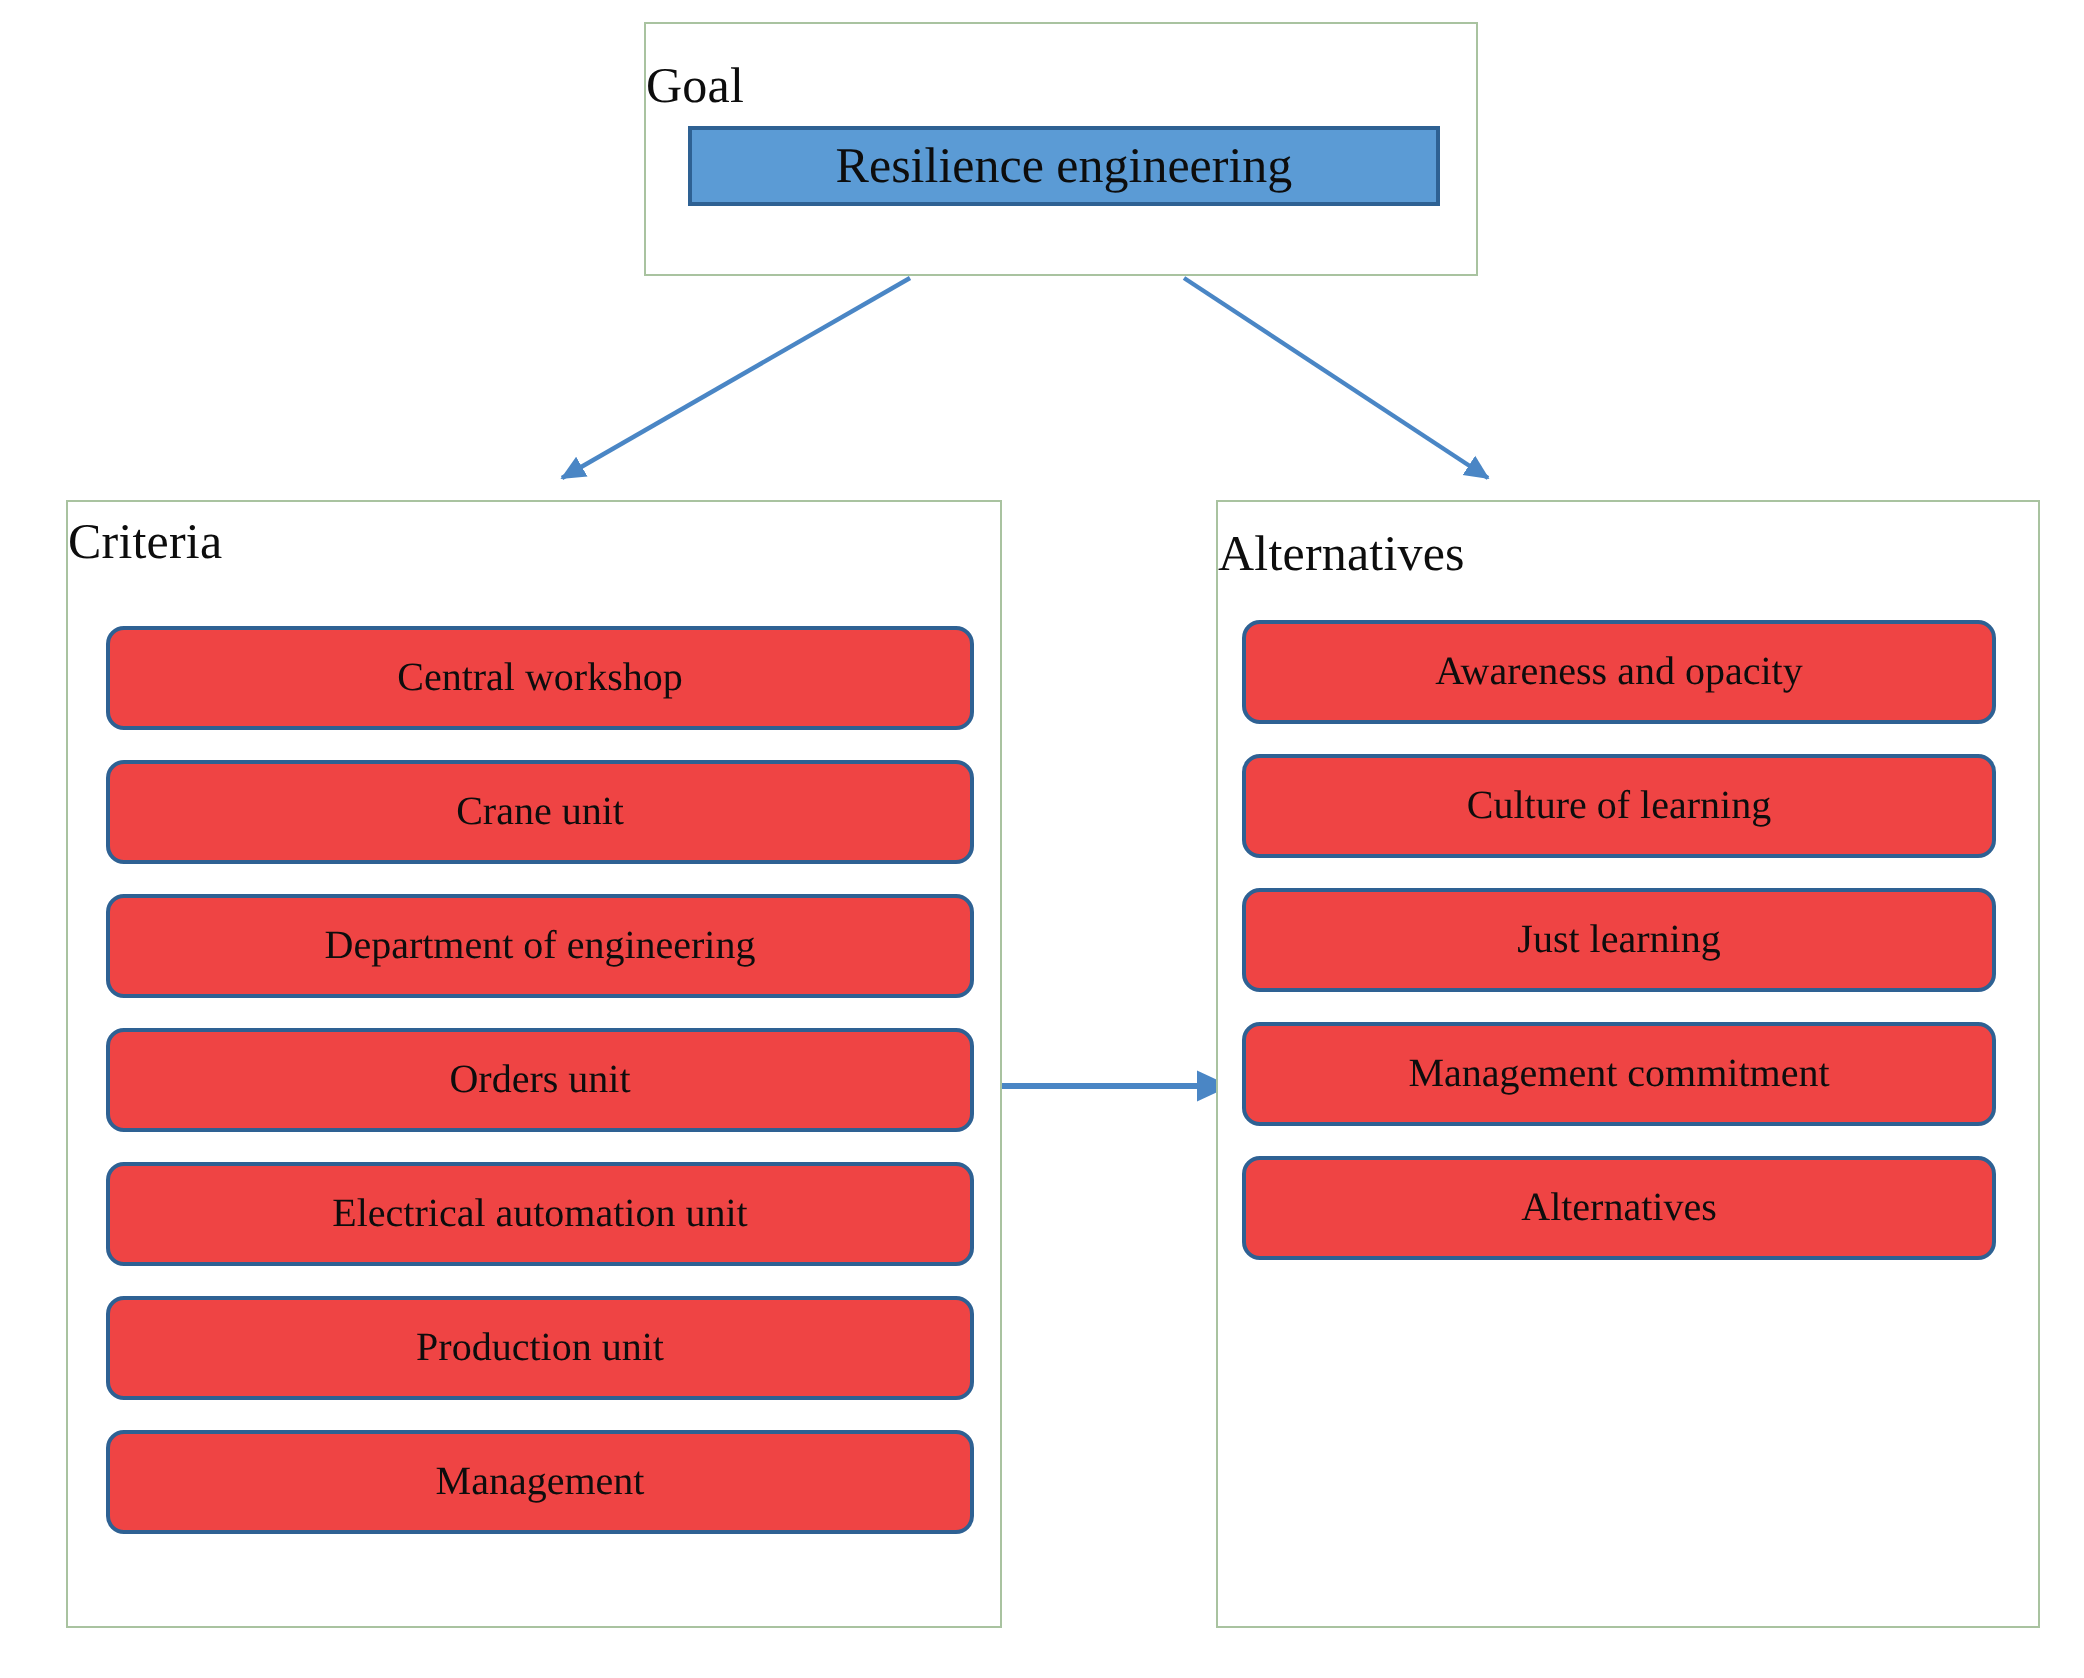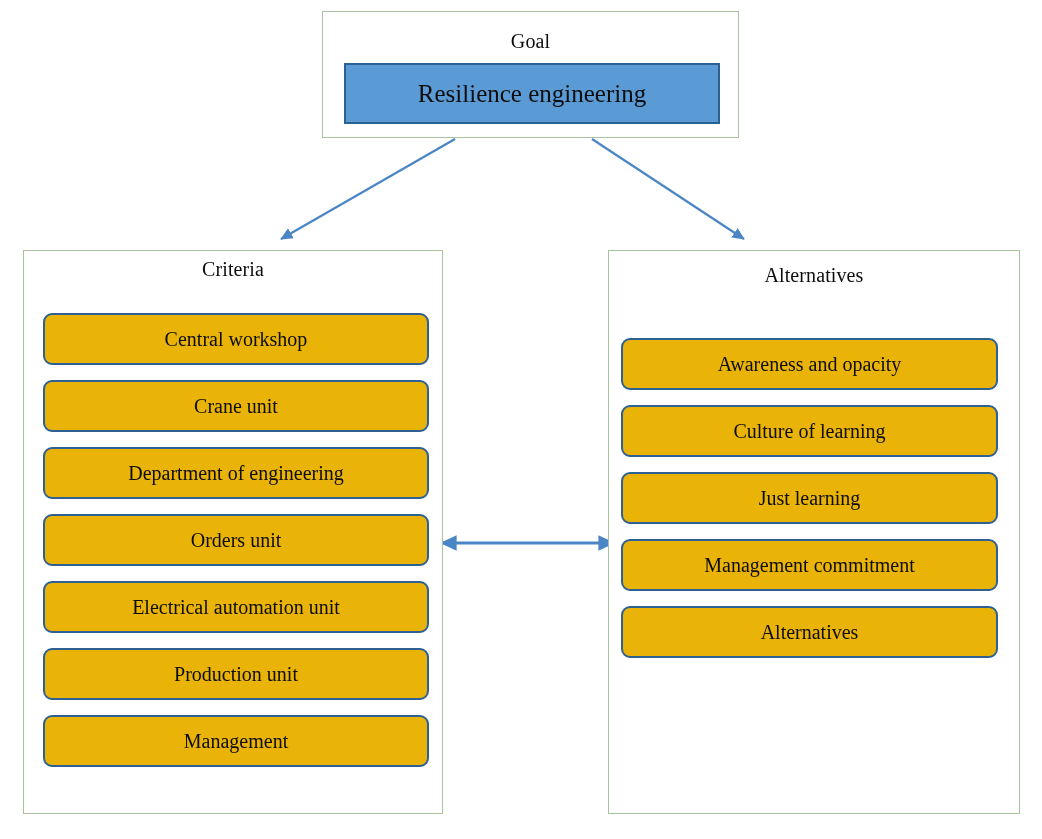--- a/index.html
+++ b/index.html
@@ -24,23 +24,22 @@
     position: absolute;
     box-sizing: border-box;
     background: #ffffff;
     border: 1px solid #A9C3A0;
   }
 
   .panel-title {
     position: absolute;
     left: 0;
     right: 0;
-    text-align: center;
     color: #0d0d0d;
-    font-size: 20px;
+    font-size: 25px;
     line-height: 1.0;
     letter-spacing: 0.1px;
     white-space: nowrap;
   }
 
   
   #goal-panel {
     left: 322px;
     top: 11px;
     width: 417px;
@@ -48,40 +47,40 @@
   }
   #goal-title {
     top: 19px;
   }
   #goal-box {
     position: absolute;
     box-sizing: border-box;
     left: 21px;
     top: 51px;
     width: 376px;
-    height: 61px;
+    height: 40px;
     background: #5B9BD5;
     border: 2px solid #2E6193;
     border-radius: 0;
     display: flex;
     align-items: center;
     justify-content: center;
   }
   #goal-box .node-label {
     font-size: 25px;
     color: #0d0d0d;
     line-height: 1;
     white-space: nowrap;
   }
 
   
   #criteria-panel {
-    left: 23px;
+    left: 33px;
     top: 250px;
-    width: 420px;
+    width: 468px;
     height: 564px;
   }
   #criteria-title {
     top: 8px;
   }
   #alternatives-panel {
     left: 608px;
     top: 250px;
     width: 412px;
     height: 564px;
@@ -100,27 +99,26 @@
   }
   #criteria-list {
     top: 62px;
     padding: 0 13px 0 19px;
     gap: 15px;
   }
   #alternatives-list {
     top: 59px;
     padding: 0 21px 0 12px;
     gap: 15px;
-    margin-top: 28px;
   }
 
   .node {
     box-sizing: border-box;
     height: 52px;
-    background: #eab308;
+    background: #ef4444;
     border: 2px solid #2E6193;
     border-radius: 9px;
     display: flex;
     align-items: center;
     justify-content: center;
   }
   .node .node-label {
     font-size: 20px;
     color: #0d0d0d;
     line-height: 1;

